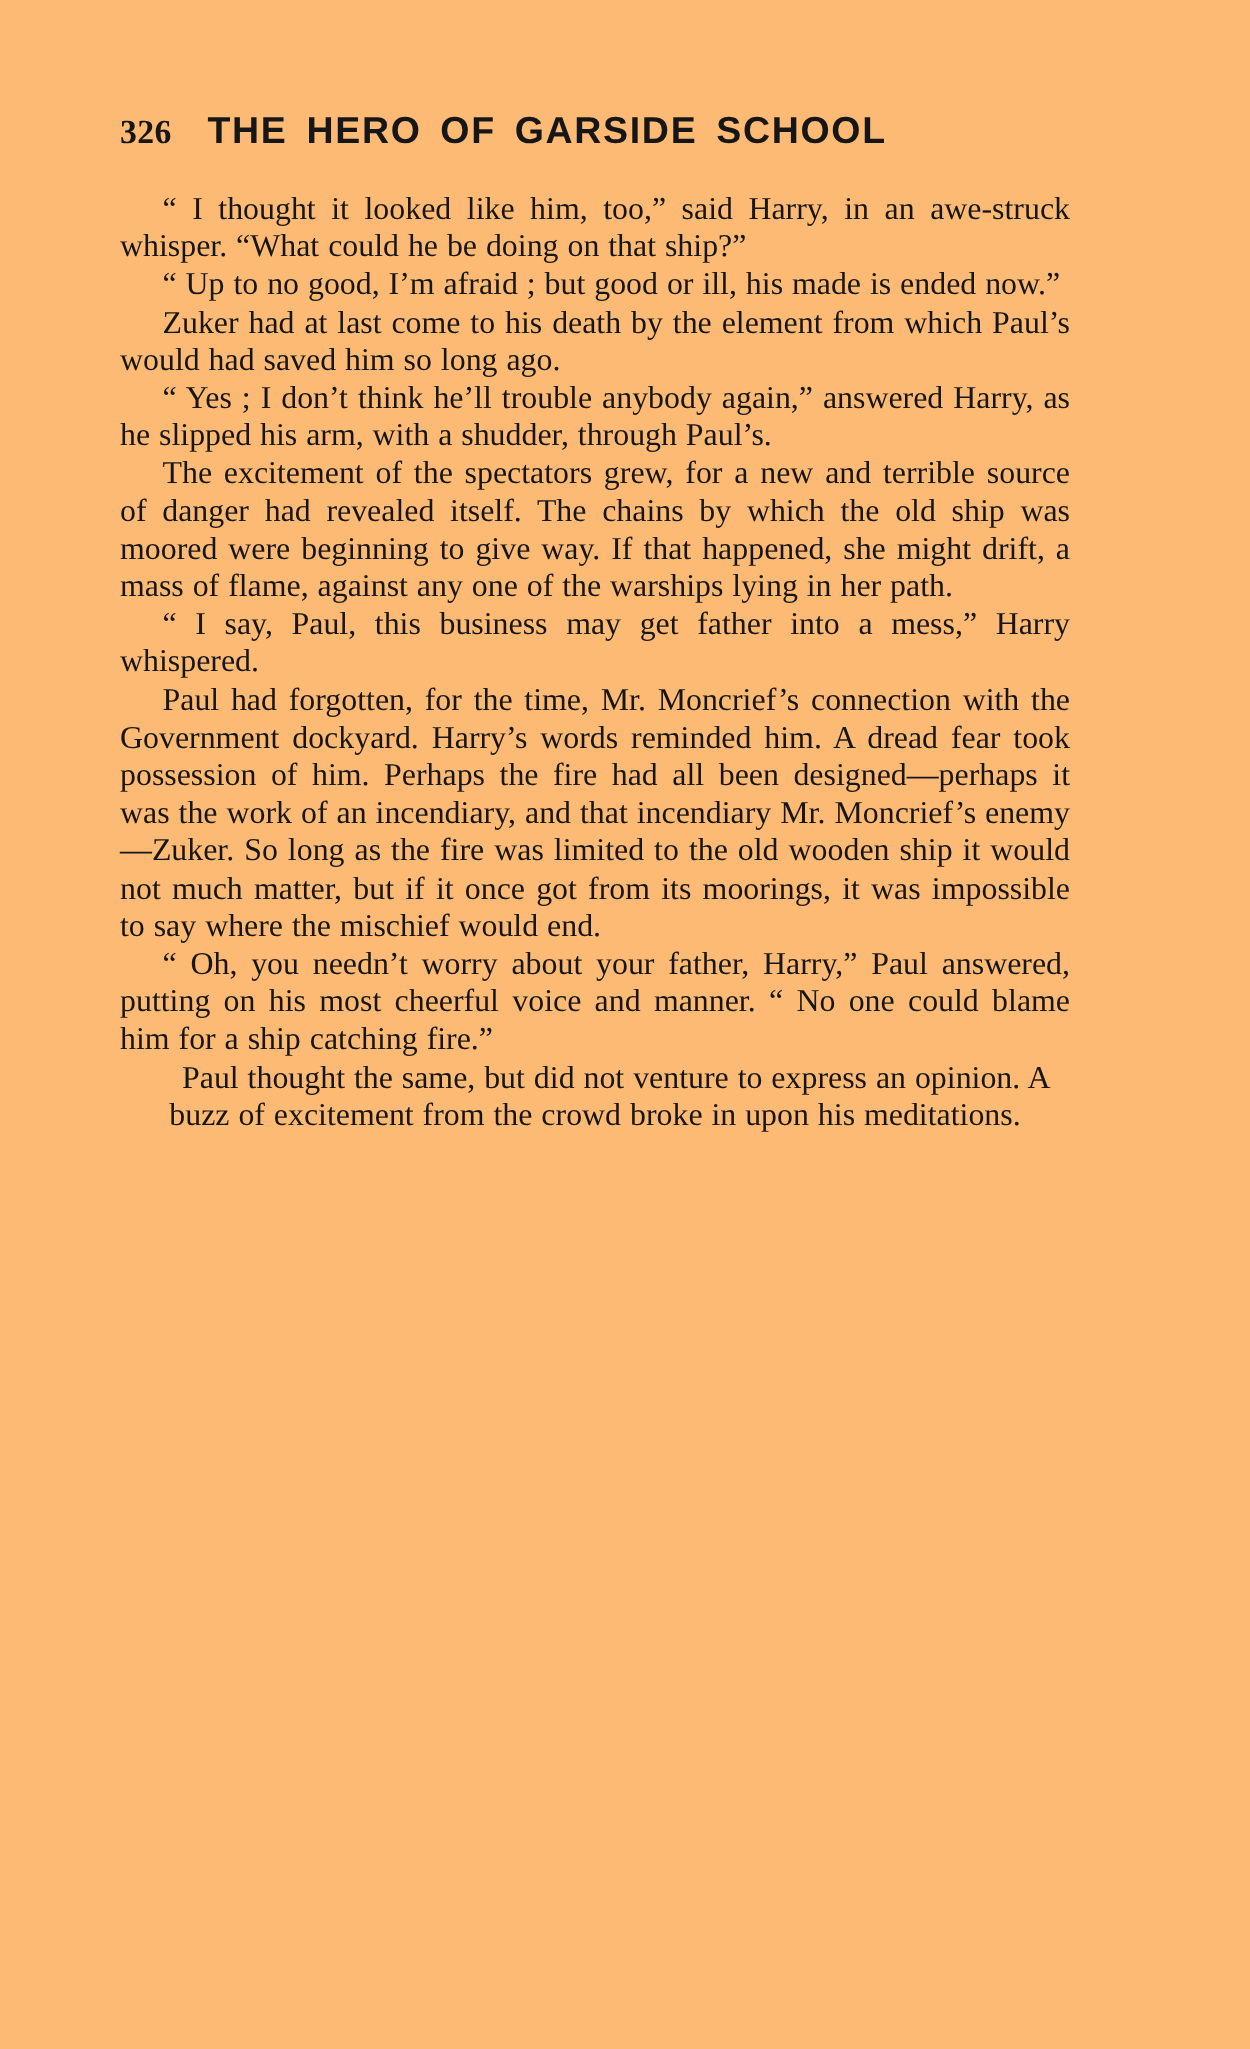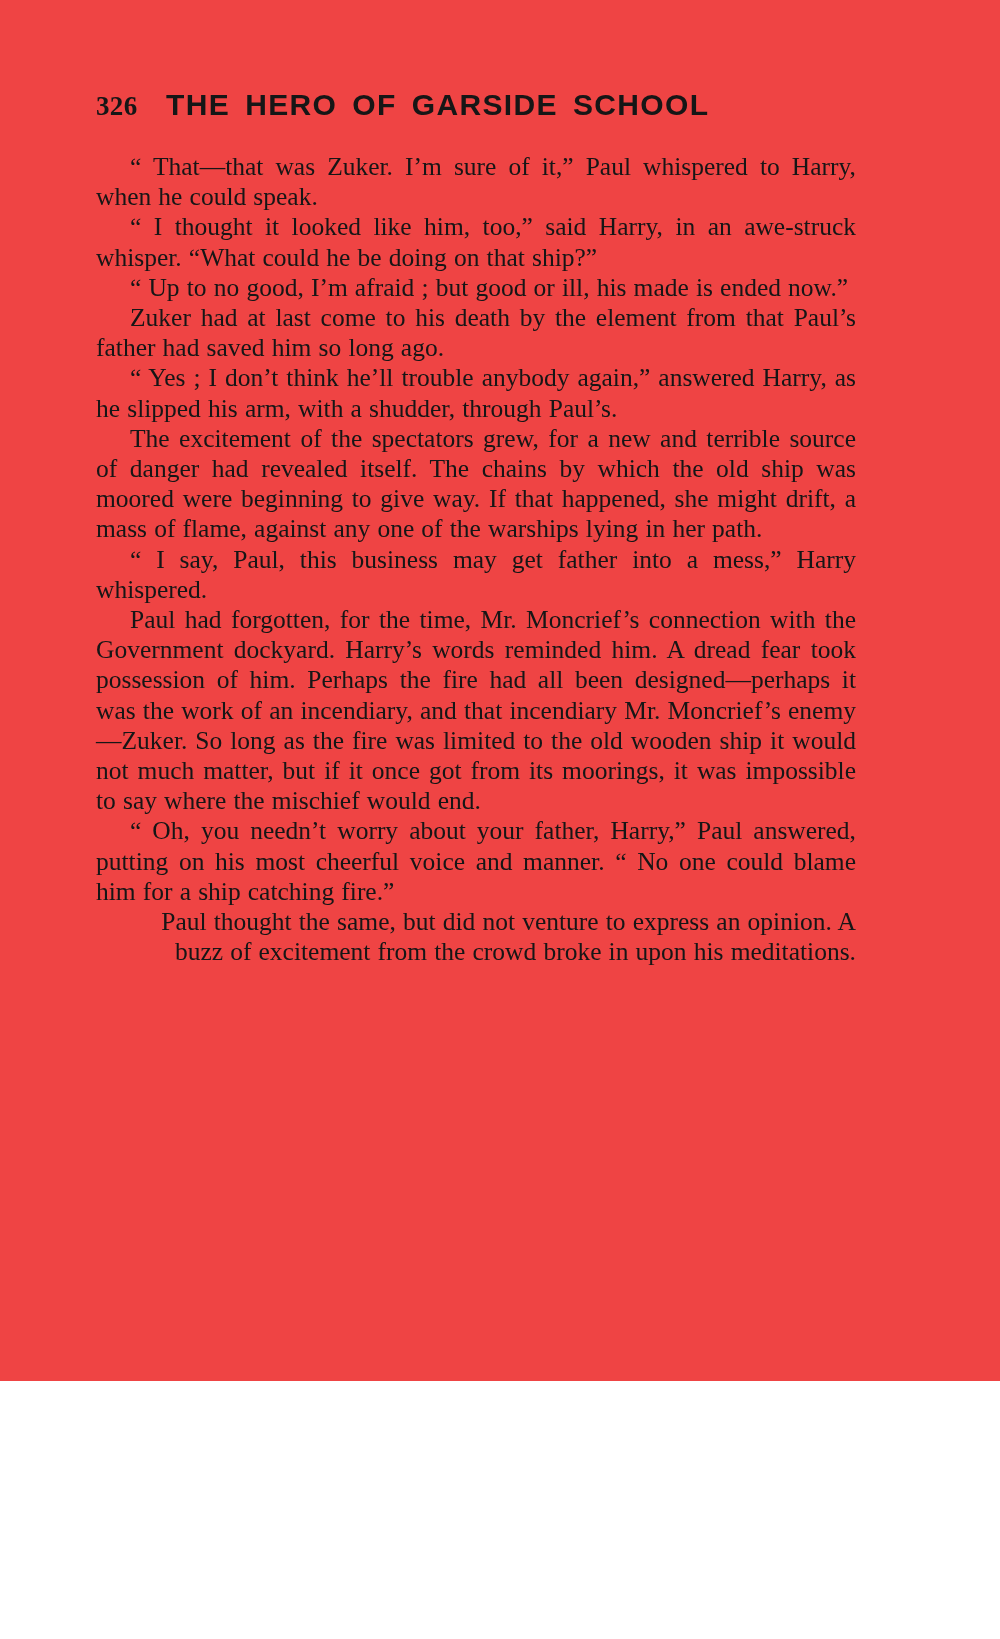--- a/index.html
+++ b/index.html
@@ -13,22 +13,22 @@
     font-family: "Liberation Serif", serif;
     color: #161616;
     position: relative;
     overflow: hidden;
   }
   .page {
     position: absolute;
     left: 0;
     top: 0;
     width: 1000px;
-    height: 1381px;
-    background: #ef4444;
+    height: 1639px;
+    background: #fdba74;
   }
   .page-inner {
     position: absolute;
     left: 96px;
     top: 88px;
     width: 760px;
   }
   .running-head {
     display: flex;
     align-items: baseline;
@@ -55,39 +55,38 @@
     line-height: 1.185;
     text-align: justify;
     text-justify: inter-word;
     word-spacing: 0.03em;
   }
   .body-text p {
     margin: 0;
     text-indent: 34px;
   }
   .body-text p:last-child {
-    text-align: right;
+    text-align: center;
   }
 </style>
 </head>
 <body>
 
 <div class="page">
   <div class="page-inner">
 
     <div class="running-head">
       <span class="folio">326</span>
       <span class="head-title">THE HERO OF GARSIDE SCHOOL</span>
     </div>
 
     <div class="body-text">
-      <p>“ That—that was Zuker.   I’m sure of it,” Paul whispered to Harry, when he could speak.</p>
       <p>“ I thought it looked like him, too,” said Harry, in an awe-struck whisper.  “What could he be doing on that ship?”</p>
       <p>“ Up to no good, I’m afraid ;  but good or ill, his made is ended now.”</p>
-      <p>Zuker had at last come to his death by the element from that Paul’s father had saved him so long ago.</p>
+      <p>Zuker had at last come to his death by the element from which Paul’s would had saved him so long ago.</p>
       <p>“ Yes ;  I don’t think he’ll trouble anybody again,” answered Harry, as he slipped his arm, with a shudder, through Paul’s.</p>
       <p>The excitement of the spectators grew, for a new and terrible source of danger had revealed itself.   The chains by which the old ship was moored were beginning to give way.   If that happened, she might drift, a mass of flame, against any one of the warships lying in her path.</p>
       <p>“ I say, Paul, this business may get father into a mess,” Harry whispered.</p>
       <p>Paul had forgotten, for the time, Mr. Moncrief’s connection with the Government dockyard.   Harry’s words reminded him.   A dread fear took possession of him. Perhaps the fire had all been designed—perhaps it was the work of an incendiary, and that incendiary Mr. Moncrief’s enemy—Zuker.   So long as the fire was limited to the old wooden ship it would not much matter, but if it once got from its moorings, it was impossible to say where the mischief would end.</p>
       <p>“ Oh, you needn’t worry about your father, Harry,” Paul answered, putting on his most cheerful voice and manner.   “ No one could blame him for a ship catching fire.”</p>
       <p>Paul thought the same, but did not venture to express an opinion.   A buzz of excitement from the crowd broke in upon his meditations.</p>
     </div>
 
   </div>
 </div>

